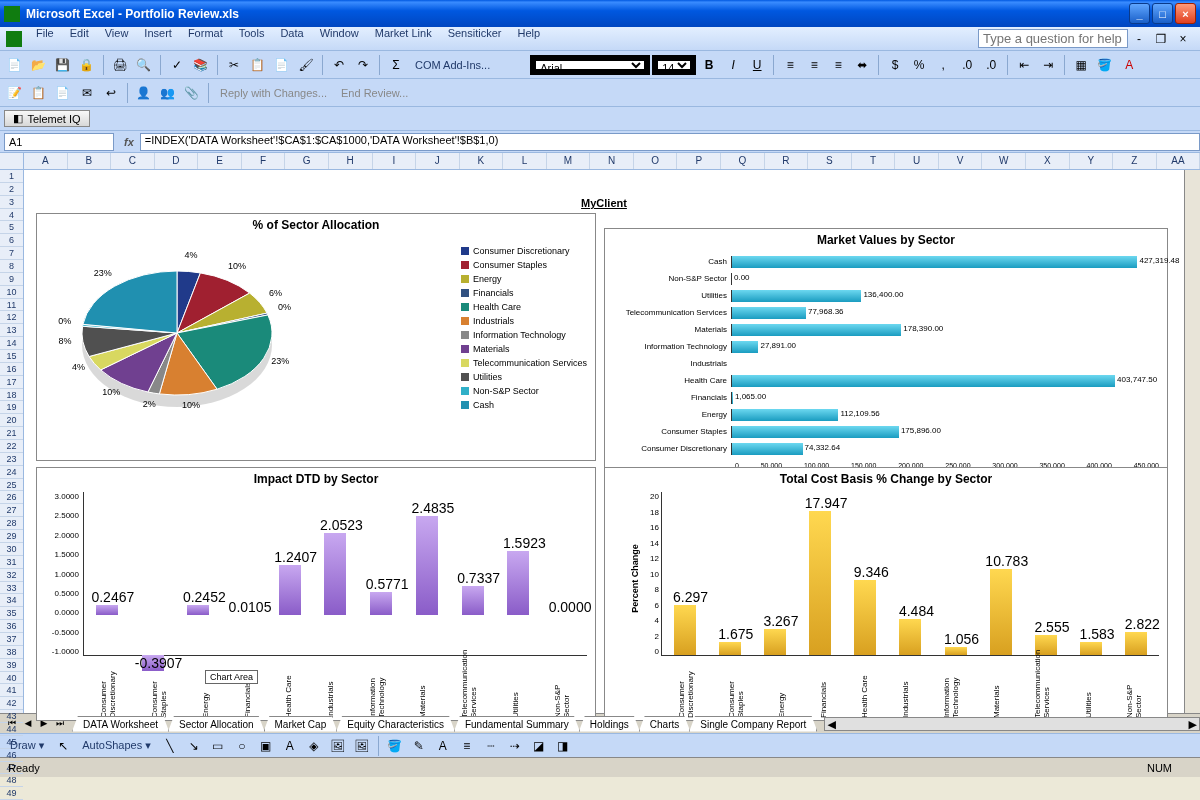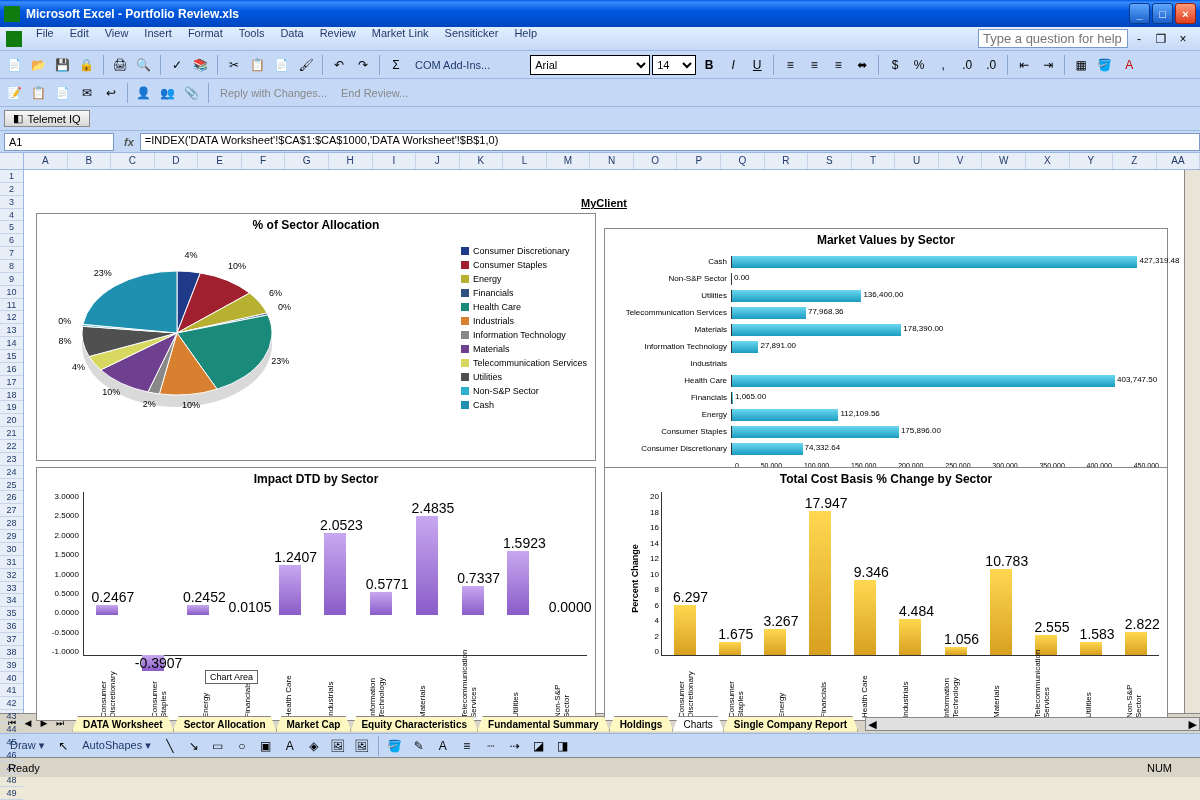--- a/index.html
+++ b/index.html
@@ -19,21 +19,21 @@
 .menubar .sys-icon { width: 16px; height: 16px; background: #107c10; margin-right: 6px; }
 .menubar .mi { padding: 0 8px; height: 100%; display: flex; align-items: flex-start; cursor: pointer; color: #213a6a; }
 .menubar .help-box { margin-left: auto; }
 .menubar input { width: 150px; font-size: 13px; padding: 1px 4px; border: 1px solid #7a9ac8; }
 
 
 .toolbar-row { background: #c5d9f7; height: 28px; display: flex; align-items: center; padding: 0 4px; gap: 2px; border-bottom: 1px solid #9ab8e0; }
 .tb-btn { width: 22px; height: 22px; display: flex; align-items: center; justify-content: center; border-radius: 2px; cursor: pointer; font-size: 12px; }
 .tb-sep { width: 1px; height: 20px; background: #8aa8d0; margin: 0 3px; }
 .tb-text { padding: 0 6px; color: #213a6a; font-size: 11px; cursor: pointer; }
-.tb-select { font-size: 11px; height: 20px; border: 1px solid #000000; background: white; }
+.tb-select { font-size: 11px; height: 20px; border: 6px solid #000000; background: white; }
 .tb-bold { font-weight: bold; }
 .tb-ital { font-style: italic; }
 .tb-under { text-decoration: underline; }
 
 
 .namebar { background: #c5d9f7; height: 22px; display: flex; align-items: center; border-bottom: 1px solid #9ab8e0; }
 .name-box { width: 110px; background: white; border: 1px solid #7a9ac8; height: 18px; padding: 0 4px; font-size: 11px; margin: 0 4px; }
 .fx { font-style: italic; font-weight: bold; padding: 0 6px; color: #555; }
 .formula { flex: 1; background: white; border: 1px solid #7a9ac8; height: 18px; padding: 0 4px; font-size: 11px; }
 
@@ -70,21 +70,21 @@
 .vbar-val { position: absolute; bottom: 100%; font-size: 14px; left: 50%; transform: translateX(-50%); white-space: nowrap; padding-left: 12px; }
 .vbar-labels { position: absolute; bottom: 2px; left: 46px; right: 8px; display: flex; justify-content: space-around; }
 .vbar-labels span { font-size: 8px; writing-mode: vertical-rl; transform: rotate(180deg); text-align: left; height: 58px; }
 .vbar-yaxis { position: absolute; left: 2px; top: 24px; bottom: 64px; width: 40px; font-size: 8px; display: flex; flex-direction: column; justify-content: space-between; text-align: right; }
 .ylabel-rot { position: absolute; left: -4px; top: 50%; transform: rotate(-90deg) translateX(30%); font-size: 9px; font-weight: bold; }
 
 
 .tabstrip { height: 20px; background: #d8d4c8; display: flex; align-items: center; border-top: 1px solid #888; }
 .tab-nav { display: flex; gap: 0; padding: 0 4px; }
 .tab-nav span { width: 16px; text-align: center; cursor: pointer; font-size: 9px; }
-.sheet-tab { padding: 2px 10px; background: #fef9c3; border: 1px solid #888; border-bottom: none; margin-right: -1px; font-size: 10px; cursor: pointer; clip-path: polygon(6px 0, calc(100% - 6px) 0, 100% 100%, 0 100%); font-weight: bold; }
+.sheet-tab { padding: 2px 10px; background: #ffffff; border: 1px solid #888; border-bottom: none; margin-right: -1px; font-size: 10px; cursor: pointer; clip-path: polygon(6px 0, calc(100% - 6px) 0, 100% 100%, 0 100%); }
 .sheet-tab.active { background: white; font-weight: normal; }
 .tab-scroll { flex: 1; margin-left: 8px; height: 14px; background: #e0e0e0; border: 1px solid #888; position: relative; }
 
 
 .drawbar { height: 24px; background: #c5d9f7; display: flex; align-items: center; padding: 0 4px; gap: 2px; border-top: 1px solid #9ab8e0; }
 
 
 .statusbar { height: 20px; background: #d8d4c8; display: flex; align-items: center; padding: 0 8px; font-size: 11px; border-top: 1px solid #888; }
 .statusbar .spacer { flex: 1; }
 .statusbar .cell { padding: 0 20px; }
@@ -125,21 +125,21 @@
   <span class="mi">
       <span>Format</span>
     </span>
   <span class="mi">
       <span>Tools</span>
     </span>
   <span class="mi">
       <span>Data</span>
     </span>
   <span class="mi">
-      <span>Review</span>
+      <span>Window</span>
     </span>
   <span class="mi">
       <span>Market Link</span>
     </span>
   <span class="mi">
       <span>Sensiticker</span>
     </span>
   <span class="mi">
       <span>Help</span>
     </span>

